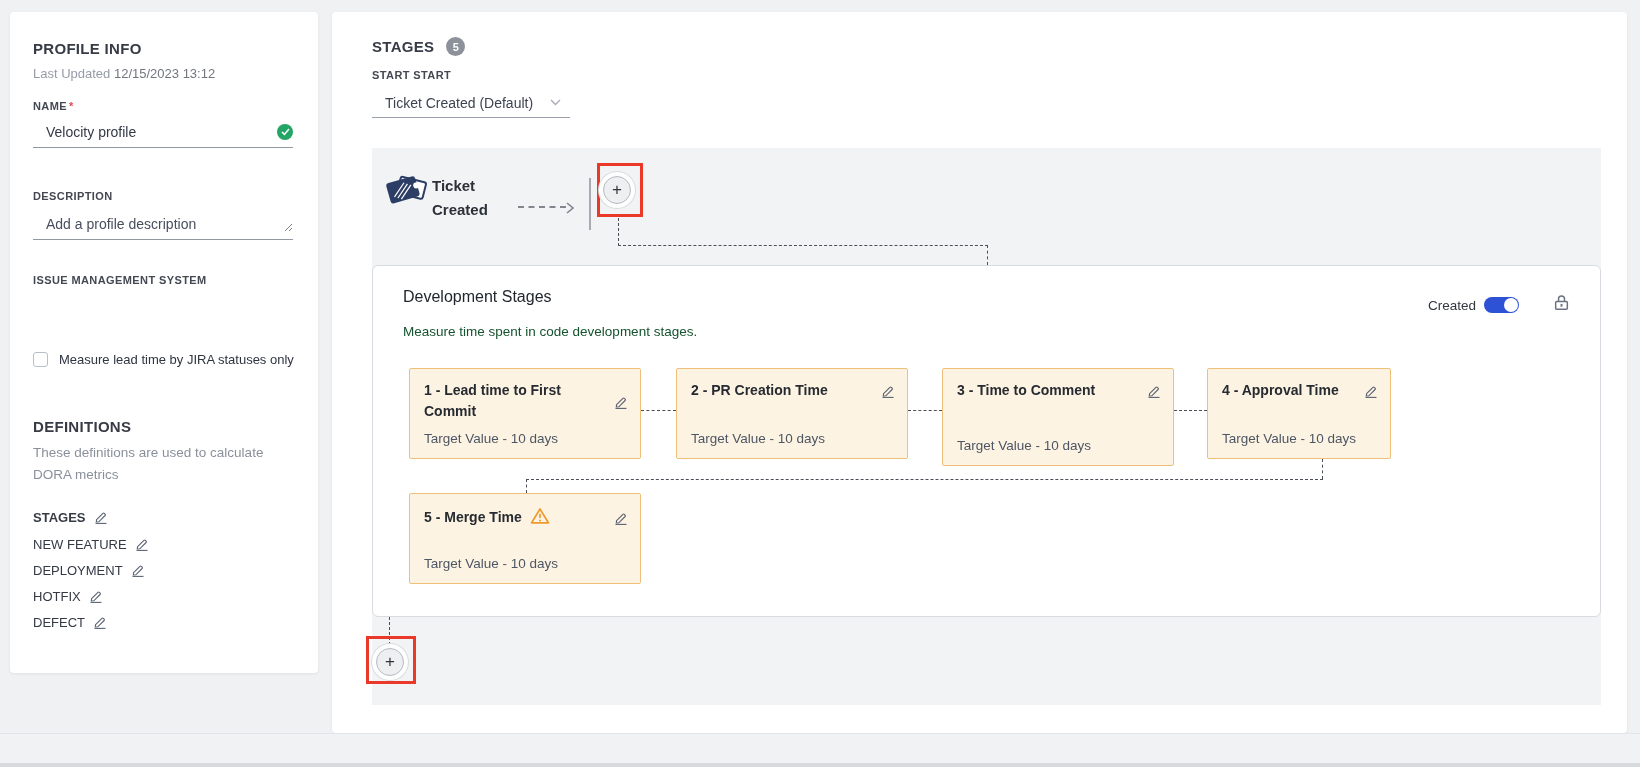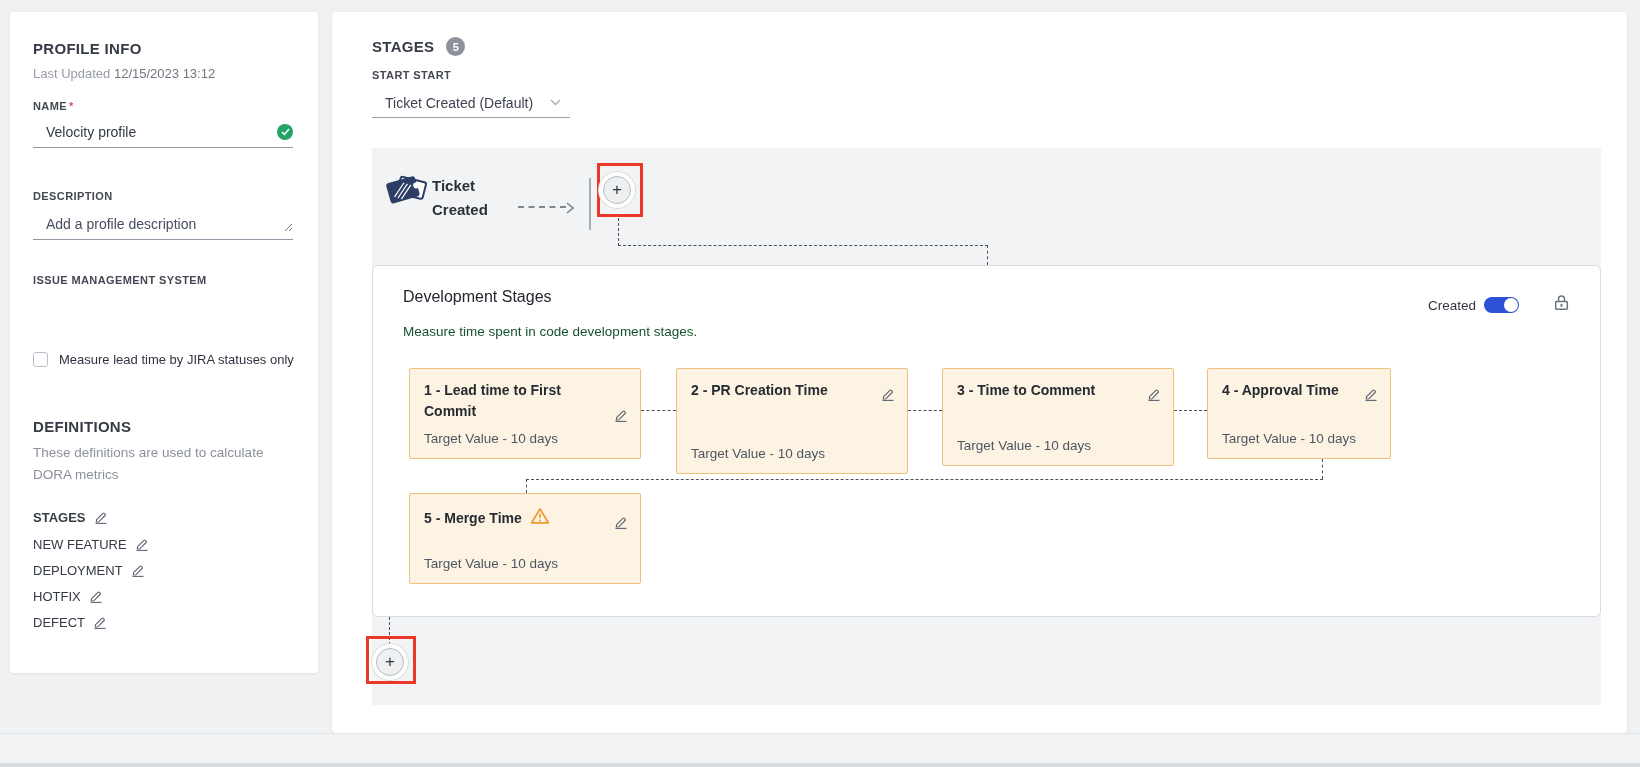--- a/index.html
+++ b/index.html
@@ -55,21 +55,21 @@
   #dev-card { left:0; top:117px; width:1229px; height:352px; background:#fff; border:1px solid #d8dbdf; border-radius:6px; }
   .dev-title { font-size:16px; font-weight:500; color:#22262e; }
   .dev-sub { font-size:13.5px; color:#14532d; }
   .ctrl-row { display:flex; align-items:center; }
   .active-label { font-size:13.5px; color:#31363f; margin-right:8px; }
   .toggle { width:35px; height:16px; border-radius:9px; background:#2e52d6; position:relative; cursor:pointer; }
   .toggle .knob { position:absolute; right:1px; top:1px; width:14px; height:14px; border-radius:50%; background:#fff; }
   .lock { margin-left:34px; color:#6a7280; }
 
   .stage-card { position:absolute; background:#fdf3e2; border:1.5px solid #eec07a; border-radius:2px; }
-  .stage-head { display:flex; align-items:flex-end; gap:8px; padding:11px 12px 0 14px; }
+  .stage-head { display:flex; align-items:center; gap:8px; padding:11px 12px 0 14px; }
   .stage-title { font-size:14px; font-weight:600; color:#262a31; line-height:21px; }
   .stage-head .pencil { margin-left:auto; margin-top:2px; color:#596070; }
   .stage-target { position:absolute; left:14px; bottom:12px; font-size:13.5px; color:#4d5664; }
   .warn { flex:none; margin-top:2px; }
 
   .footer-line { position:absolute; left:0; top:733px; width:1640px; height:1px; background:#e2e5e9; }
   .footer-band { position:absolute; left:0; top:734px; width:1640px; height:33px; background:#f0f2f4; }
   .footer-edge { position:absolute; left:0; top:763px; width:1640px; height:4px; background:#d8dbde; }
 </style>
 </head>
@@ -240,21 +240,21 @@
                 <svg width="14" height="13" viewBox="0 0 14 13">
                   <path d="M2.6 8.6 L8.9 2.3 a1 1 0 0 1 1.4 0 l0.8 0.8 a1 1 0 0 1 0 1.4 L4.8 10.8 L2.3 11 Z" fill="none" stroke="currentColor" stroke-width="1.1"></path>
                   <line x1="1.5" y1="12.4" x2="12.5" y2="12.4" stroke="currentColor" stroke-width="1.1"></line>
                 </svg>
               </span>
           </div>
           <div class="stage-target">Target Value - 10 days</div>
         </div>
         <div class="abs dash-h" style="left:268px; top:144px; width:35px;"></div>
 
-        <div class="stage-card" style="left:303px; top:102px; width:232px; height:106px;">
+        <div class="stage-card" style="left:303px; top:102px; width:232px; height:91px;">
           <div class="stage-head">
             <span class="stage-title">2 - PR Creation Time</span>
             <span class="pencil">
                 <svg width="14" height="13" viewBox="0 0 14 13">
                   <path d="M2.6 8.6 L8.9 2.3 a1 1 0 0 1 1.4 0 l0.8 0.8 a1 1 0 0 1 0 1.4 L4.8 10.8 L2.3 11 Z" fill="none" stroke="currentColor" stroke-width="1.1"></path>
                   <line x1="1.5" y1="12.4" x2="12.5" y2="12.4" stroke="currentColor" stroke-width="1.1"></line>
                 </svg>
               </span>
           </div>
           <div class="stage-target">Target Value - 10 days</div>

